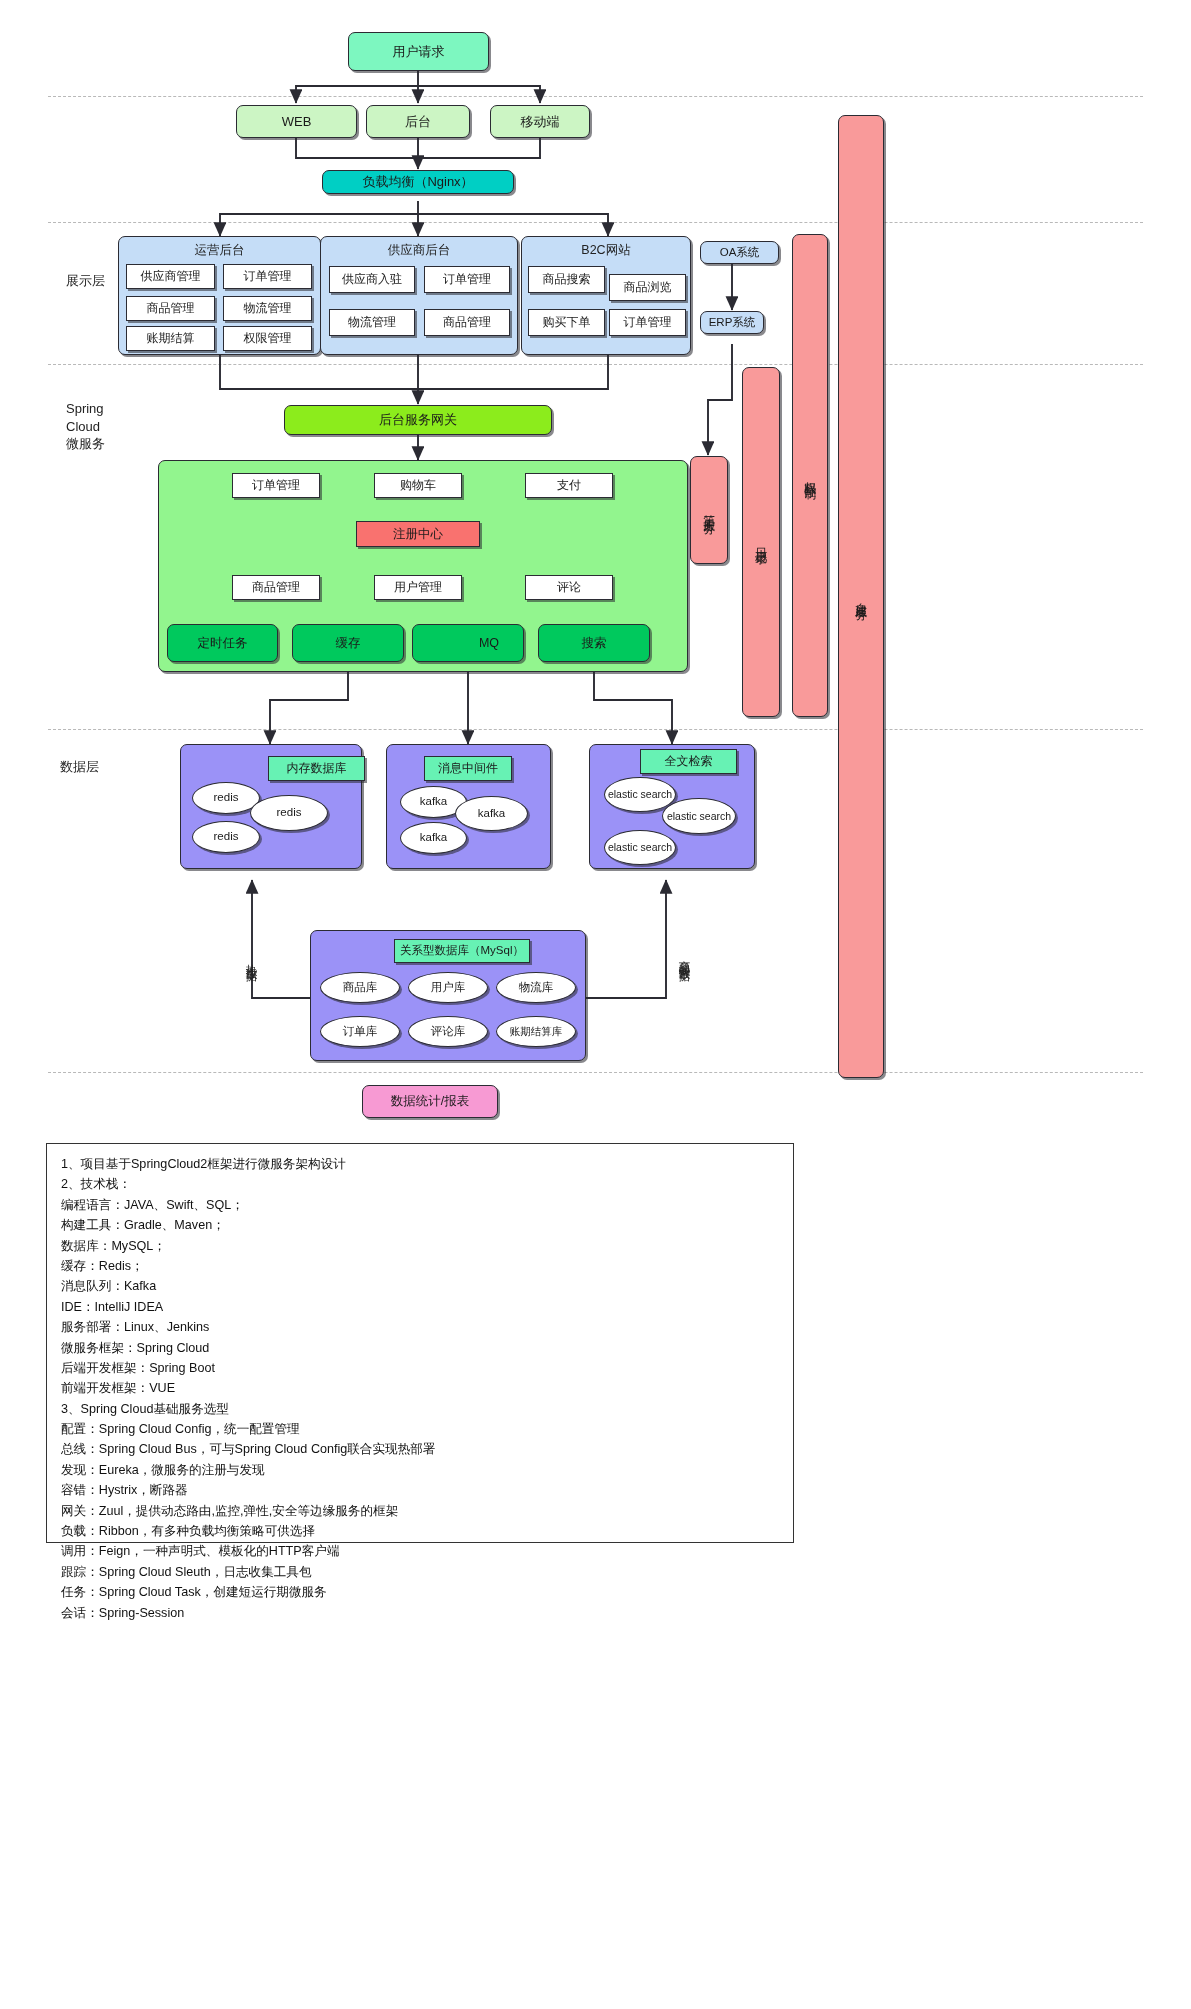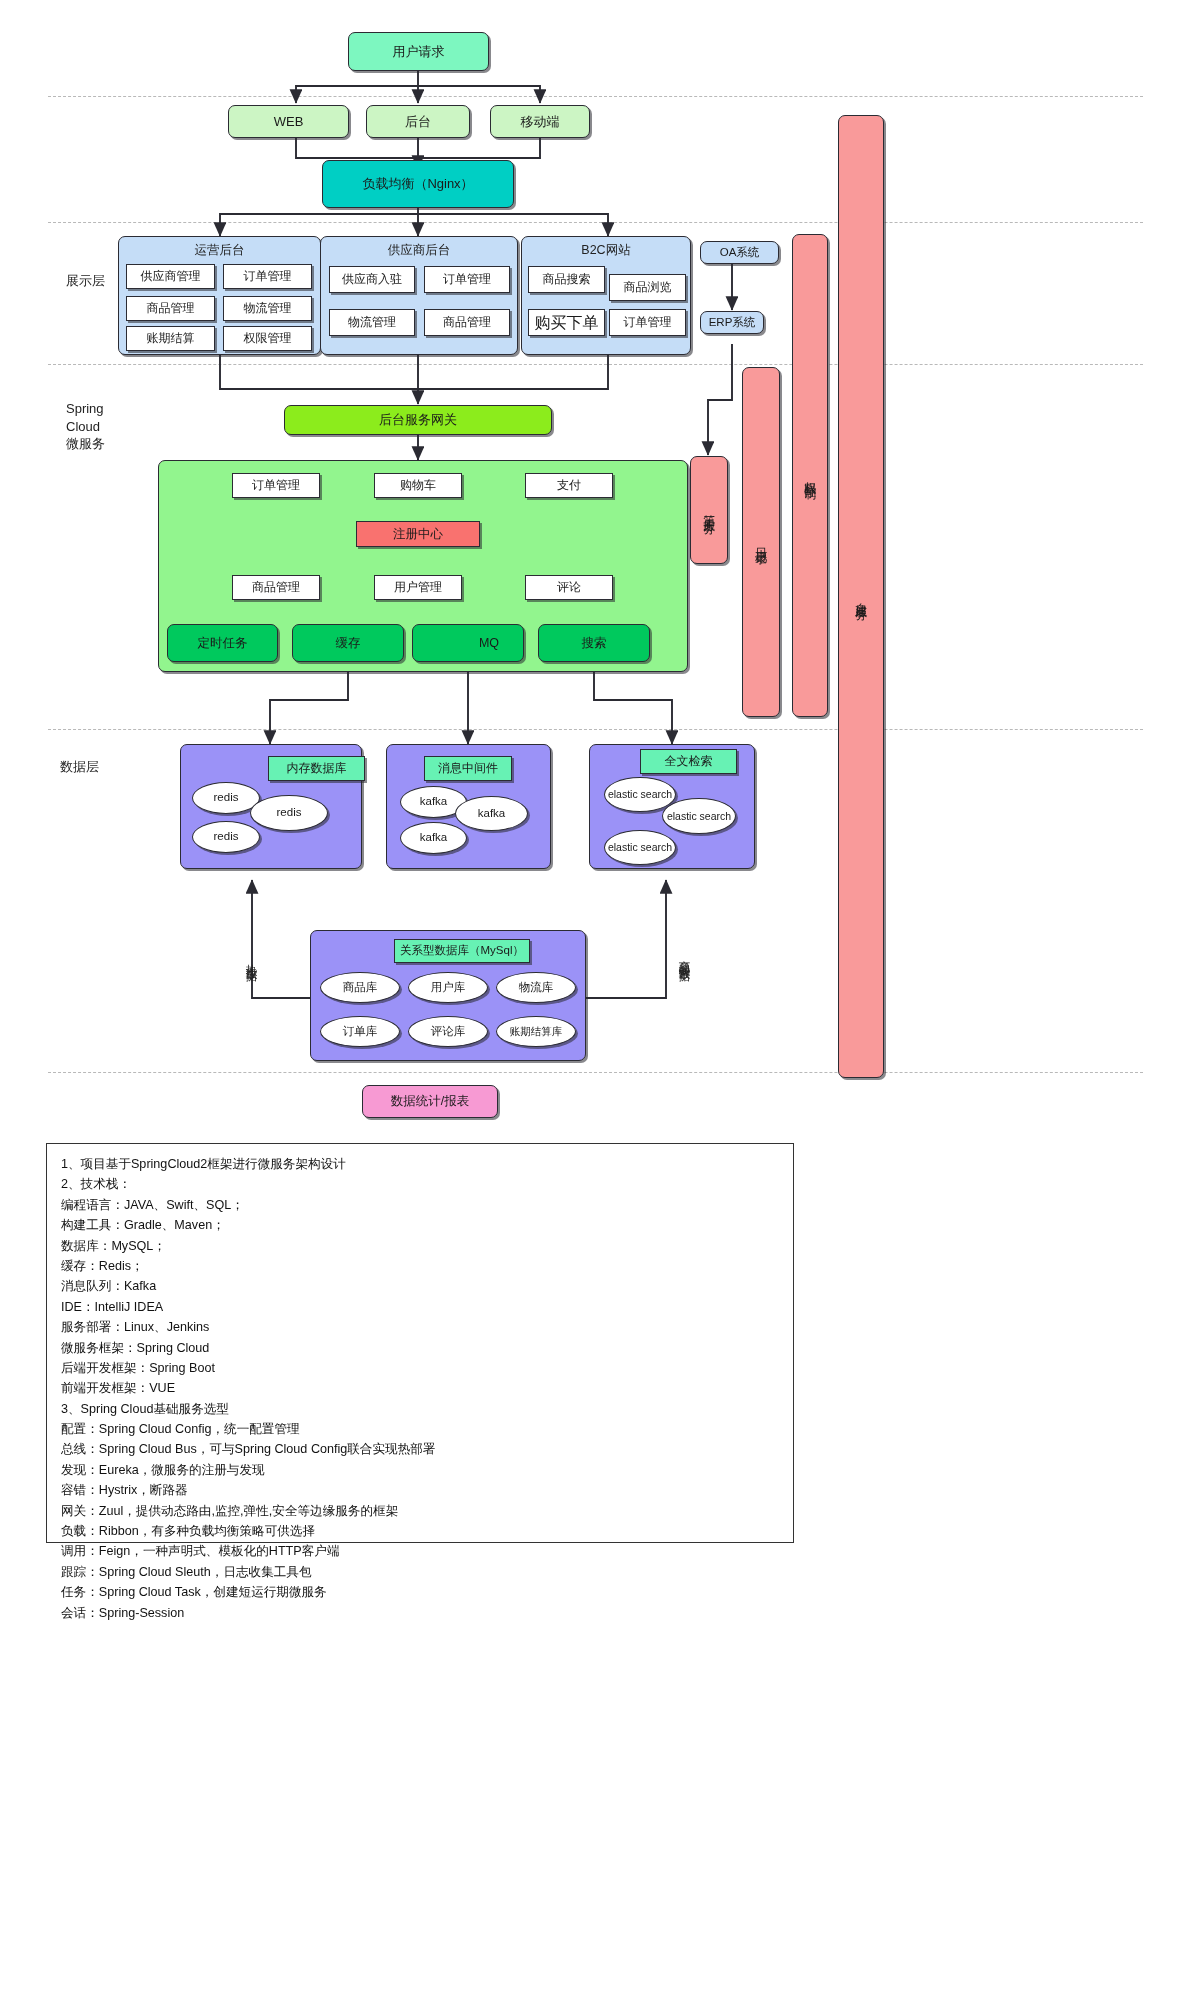--- a/index.html
+++ b/index.html
@@ -101,25 +101,25 @@
   </svg>
 
   <div class="lbl" style="left:66px;top:272px;font-size:13px;">展示层</div>
   <div class="lbl" style="left:66px;top:400px;font-size:13px;">Spring
 Cloud
 微服务</div>
   <div class="lbl" style="left:60px;top:758px;font-size:13px;">数据层</div>
 
   <div class="box rnd mint sh" style="left:348px;top:32px;width:141px;height:39px;font-size:13px;">用户请求</div>
 
-  <div class="box rnd lgreen sh" style="left:228px;top:105px;width:121px;height:33px;font-size:13px;">WEB</div>
+  <div class="box rnd lgreen sh" style="left:236px;top:105px;width:121px;height:33px;font-size:13px;">WEB</div>
   <div class="box rnd lgreen sh" style="left:366px;top:105px;width:104px;height:33px;font-size:13px;">后台</div>
   <div class="box rnd lgreen sh" style="left:490px;top:105px;width:100px;height:33px;font-size:13px;">移动端</div>
 
-  <div class="box rnd teal sh" style="left:322px;top:160px;width:192px;height:48px;font-size:13px;">负载均衡（Nginx）</div>
+  <div class="box rnd teal sh" style="left:322px;top:170px;width:192px;height:24px;font-size:13px;">负载均衡（Nginx）</div>
 
   <div class="box rnd blue sh" style="left:118px;top:236px;width:203px;height:119px;align-items:flex-start;"></div>
   <div class="lbl" style="left:118px;top:242px;width:203px;text-align:center;font-size:12.5px;">运营后台</div>
   <div class="box sq white sh" style="left:126px;top:264px;width:89px;height:25px;font-size:12px;">供应商管理</div>
   <div class="box sq white sh" style="left:223px;top:264px;width:89px;height:25px;font-size:12px;">订单管理</div>
   <div class="box sq white sh" style="left:126px;top:296px;width:89px;height:25px;font-size:12px;">商品管理</div>
   <div class="box sq white sh" style="left:223px;top:296px;width:89px;height:25px;font-size:12px;">物流管理</div>
   <div class="box sq white sh" style="left:126px;top:326px;width:89px;height:25px;font-size:12px;">账期结算</div>
   <div class="box sq white sh" style="left:223px;top:326px;width:89px;height:25px;font-size:12px;">权限管理</div>
 
@@ -127,21 +127,21 @@
   <div class="lbl" style="left:320px;top:242px;width:198px;text-align:center;font-size:12.5px;">供应商后台</div>
   <div class="box sq white sh" style="left:329px;top:266px;width:86px;height:27px;font-size:12px;">供应商入驻</div>
   <div class="box sq white sh" style="left:424px;top:266px;width:86px;height:27px;font-size:12px;">订单管理</div>
   <div class="box sq white sh" style="left:329px;top:309px;width:86px;height:27px;font-size:12px;">物流管理</div>
   <div class="box sq white sh" style="left:424px;top:309px;width:86px;height:27px;font-size:12px;">商品管理</div>
 
   <div class="box rnd blue sh" style="left:521px;top:236px;width:170px;height:119px;"></div>
   <div class="lbl" style="left:521px;top:242px;width:170px;text-align:center;font-size:12.5px;">B2C网站</div>
   <div class="box sq white sh" style="left:528px;top:266px;width:77px;height:27px;font-size:12px;">商品搜索</div>
   <div class="box sq white sh" style="left:609px;top:266px;width:77px;height:27px;font-size:12px;margin-top:8px;">商品浏览</div>
-  <div class="box sq white sh" style="left:528px;top:309px;width:77px;height:27px;font-size:16px;">购买下单</div>
+  <div class="box sq white sh" style="left:528px;top:309px;width:77px;height:27px;font-size:12px;">购买下单</div>
   <div class="box sq white sh" style="left:609px;top:309px;width:77px;height:27px;font-size:12px;">订单管理</div>
 
   <div class="box rnd blue sh" style="left:700px;top:241px;width:79px;height:23px;font-size:11.5px;">OA系统</div>
   <div class="box rnd blue sh" style="left:700px;top:311px;width:64px;height:23px;font-size:11.5px;">ERP系统</div>
 
   <div class="box rnd lime sh" style="left:284px;top:405px;width:268px;height:30px;font-size:13px;">后台服务网关</div>
 
   <div class="box rnd green sh" style="left:158px;top:460px;width:530px;height:212px;"></div>
 
   <div class="box sq white sh" style="left:232px;top:473px;width:88px;height:25px;font-size:12px;">订单管理</div>

